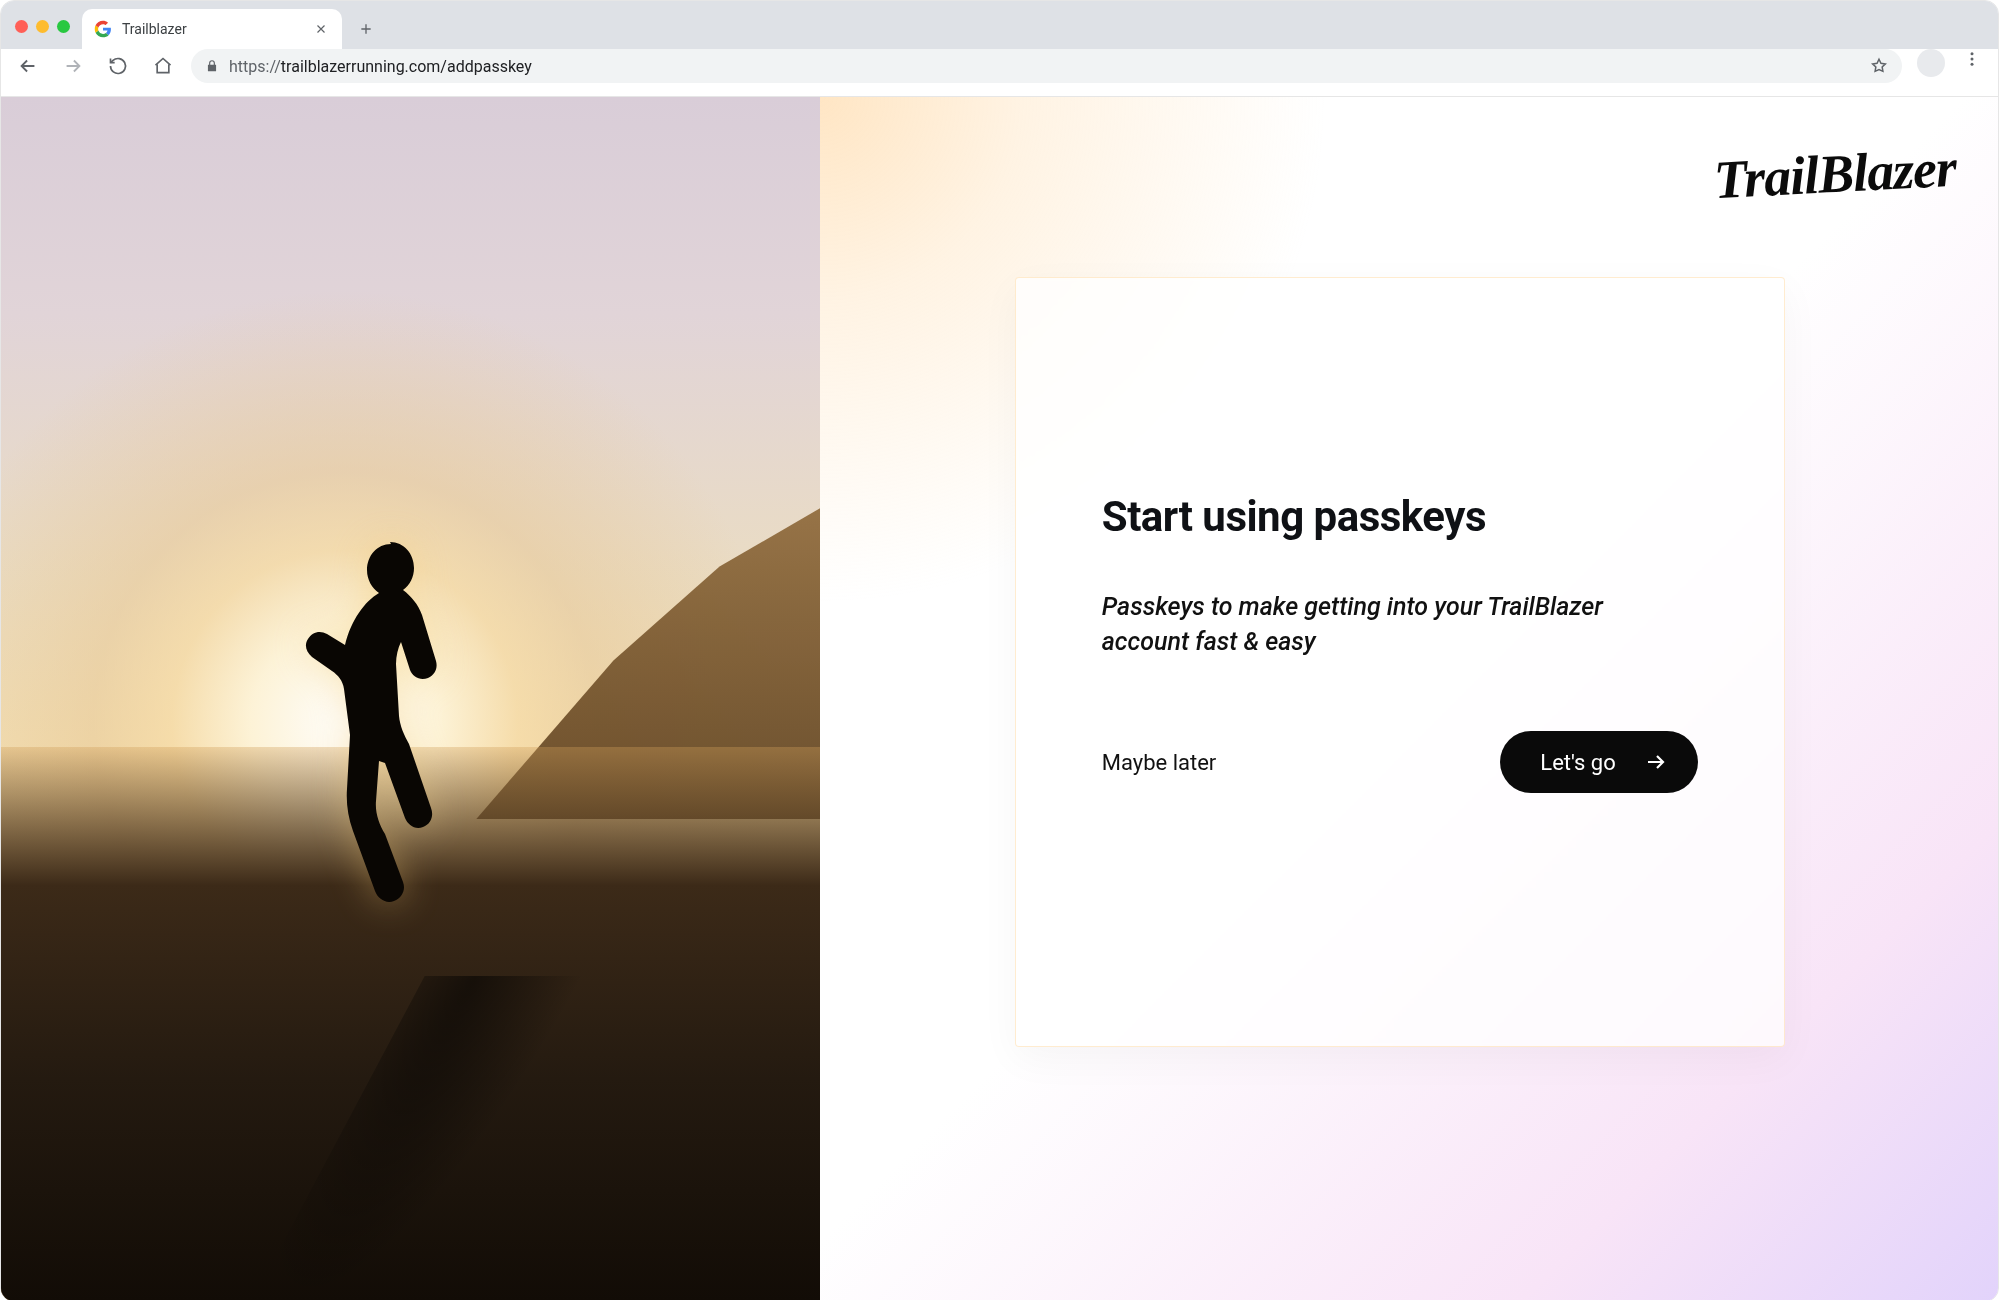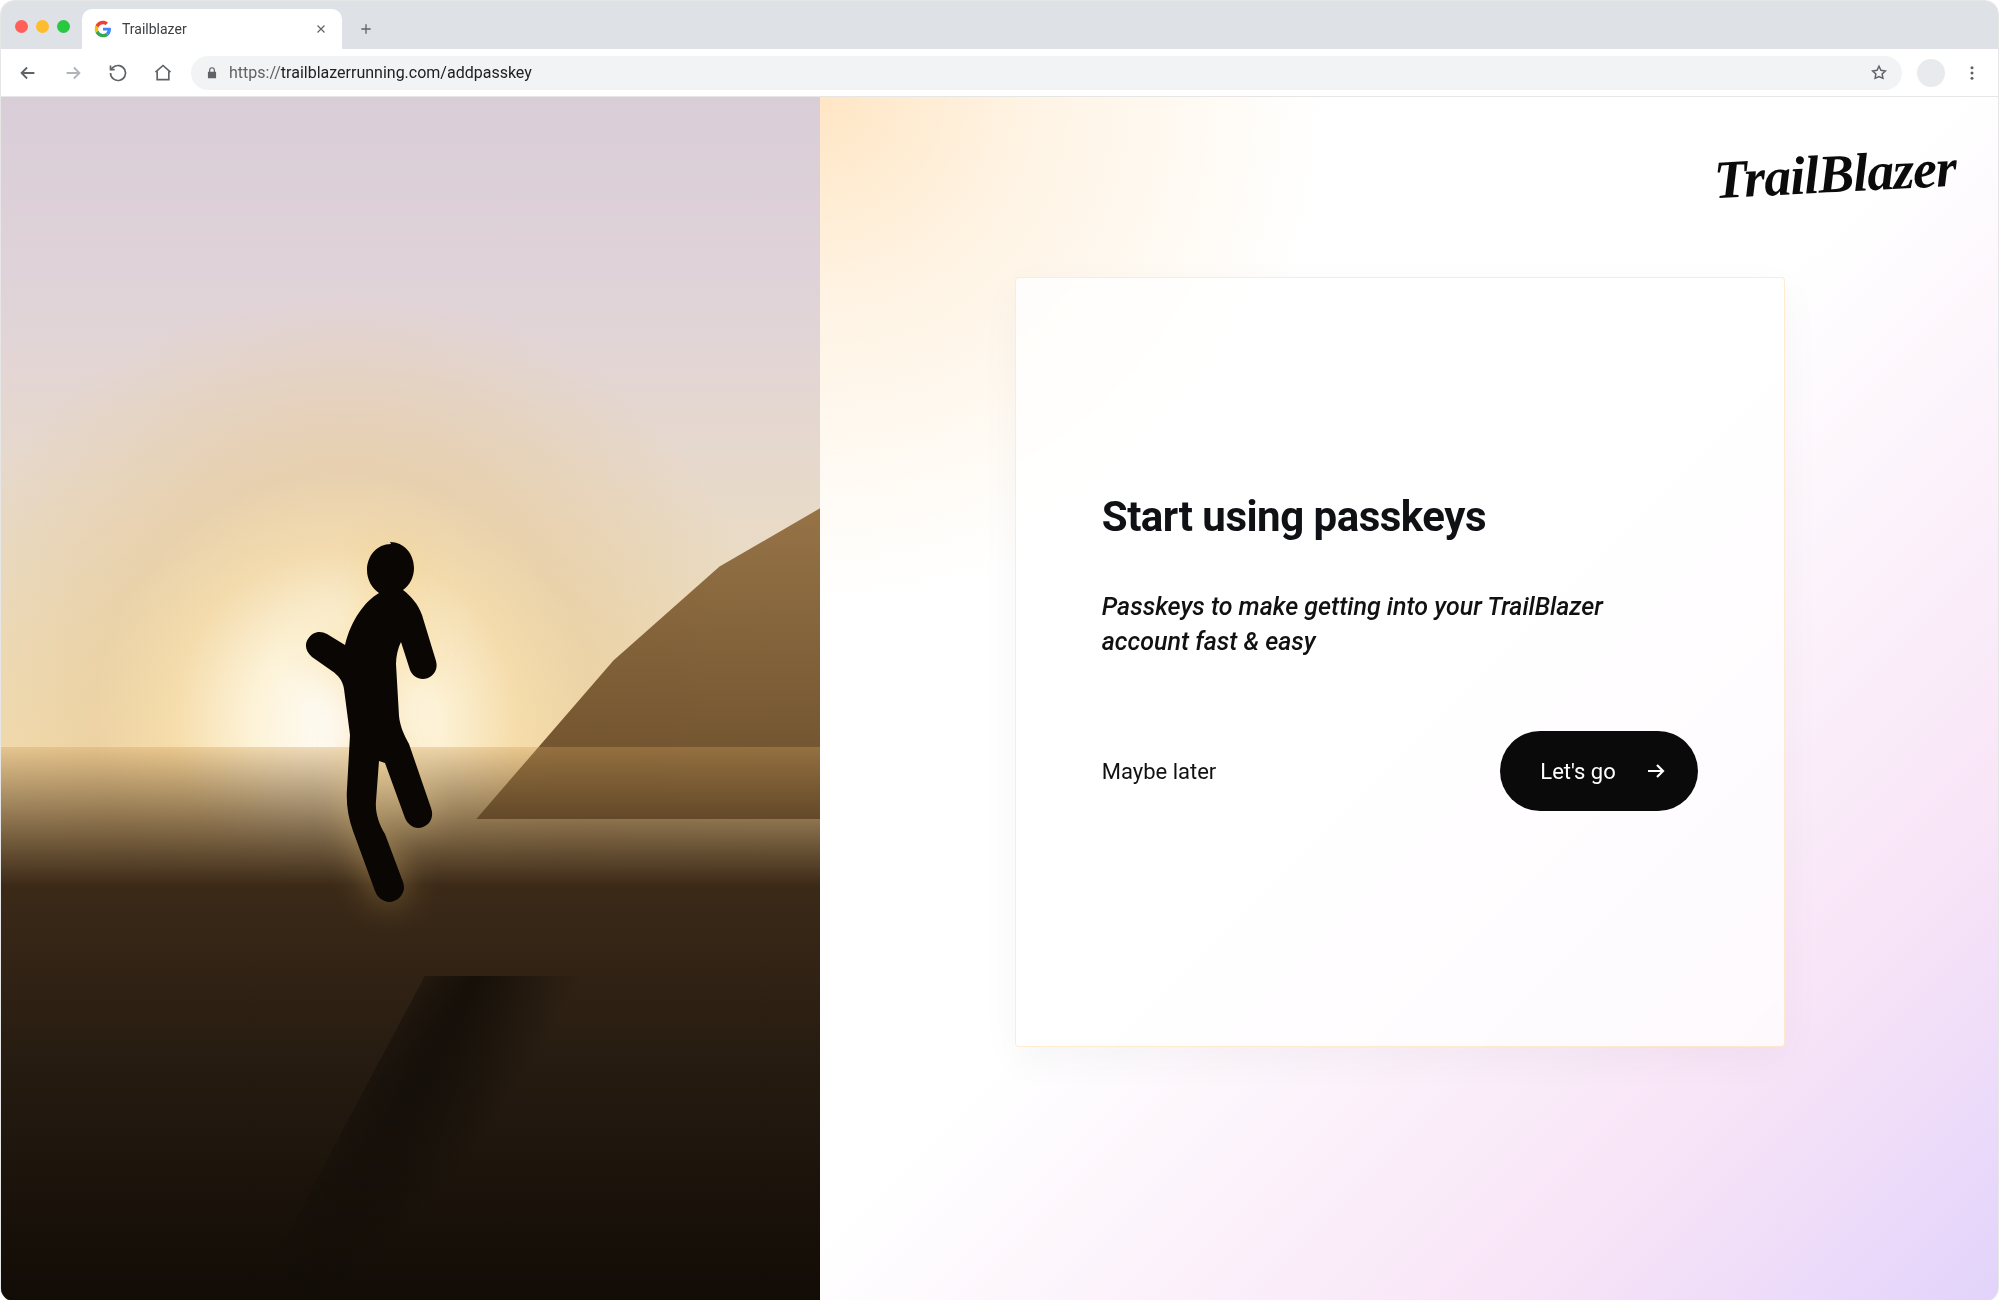--- a/index.html
+++ b/index.html
@@ -59,21 +59,21 @@
     display:flex; align-items:center; justify-content:center;
     color:#5f6368; border-radius:50%; cursor:pointer;
   }
 
   
   .toolbar {
     height: 48px;
     background: #fff;
     border-bottom: 1px solid #e6e6e6;
     display: flex;
-    align-items: center;
+    align-items: flex-start;
     padding: 0 10px;
     gap: 11px;
   }
   .nav-btn {
     width: 34px; height: 34px; border-radius: 50%;
     display:flex;align-items:center;justify-content:center;
     color:#5f6368; cursor:pointer;
   }
   .nav-btn.disabled { color:#b0b3b8; cursor:default;}
   .omnibox {
@@ -196,21 +196,21 @@
     font-size: 22px;
     color: #111;
     cursor: pointer;
   }
   .btn-go {
     margin-left: auto;
     background: #0a0a0a;
     color: #fff;
     border: none;
     border-radius: 46px;
-    height: 80px;
+    height: 62px;
     padding: 0 30px 0 40px;
     font-size: 22px;
     display: flex;
     align-items: center;
     gap: 28px;
     cursor: pointer;
     font-family: inherit;
   }
   .btn-go svg { width: 24px; height: 24px; }
 </style>

